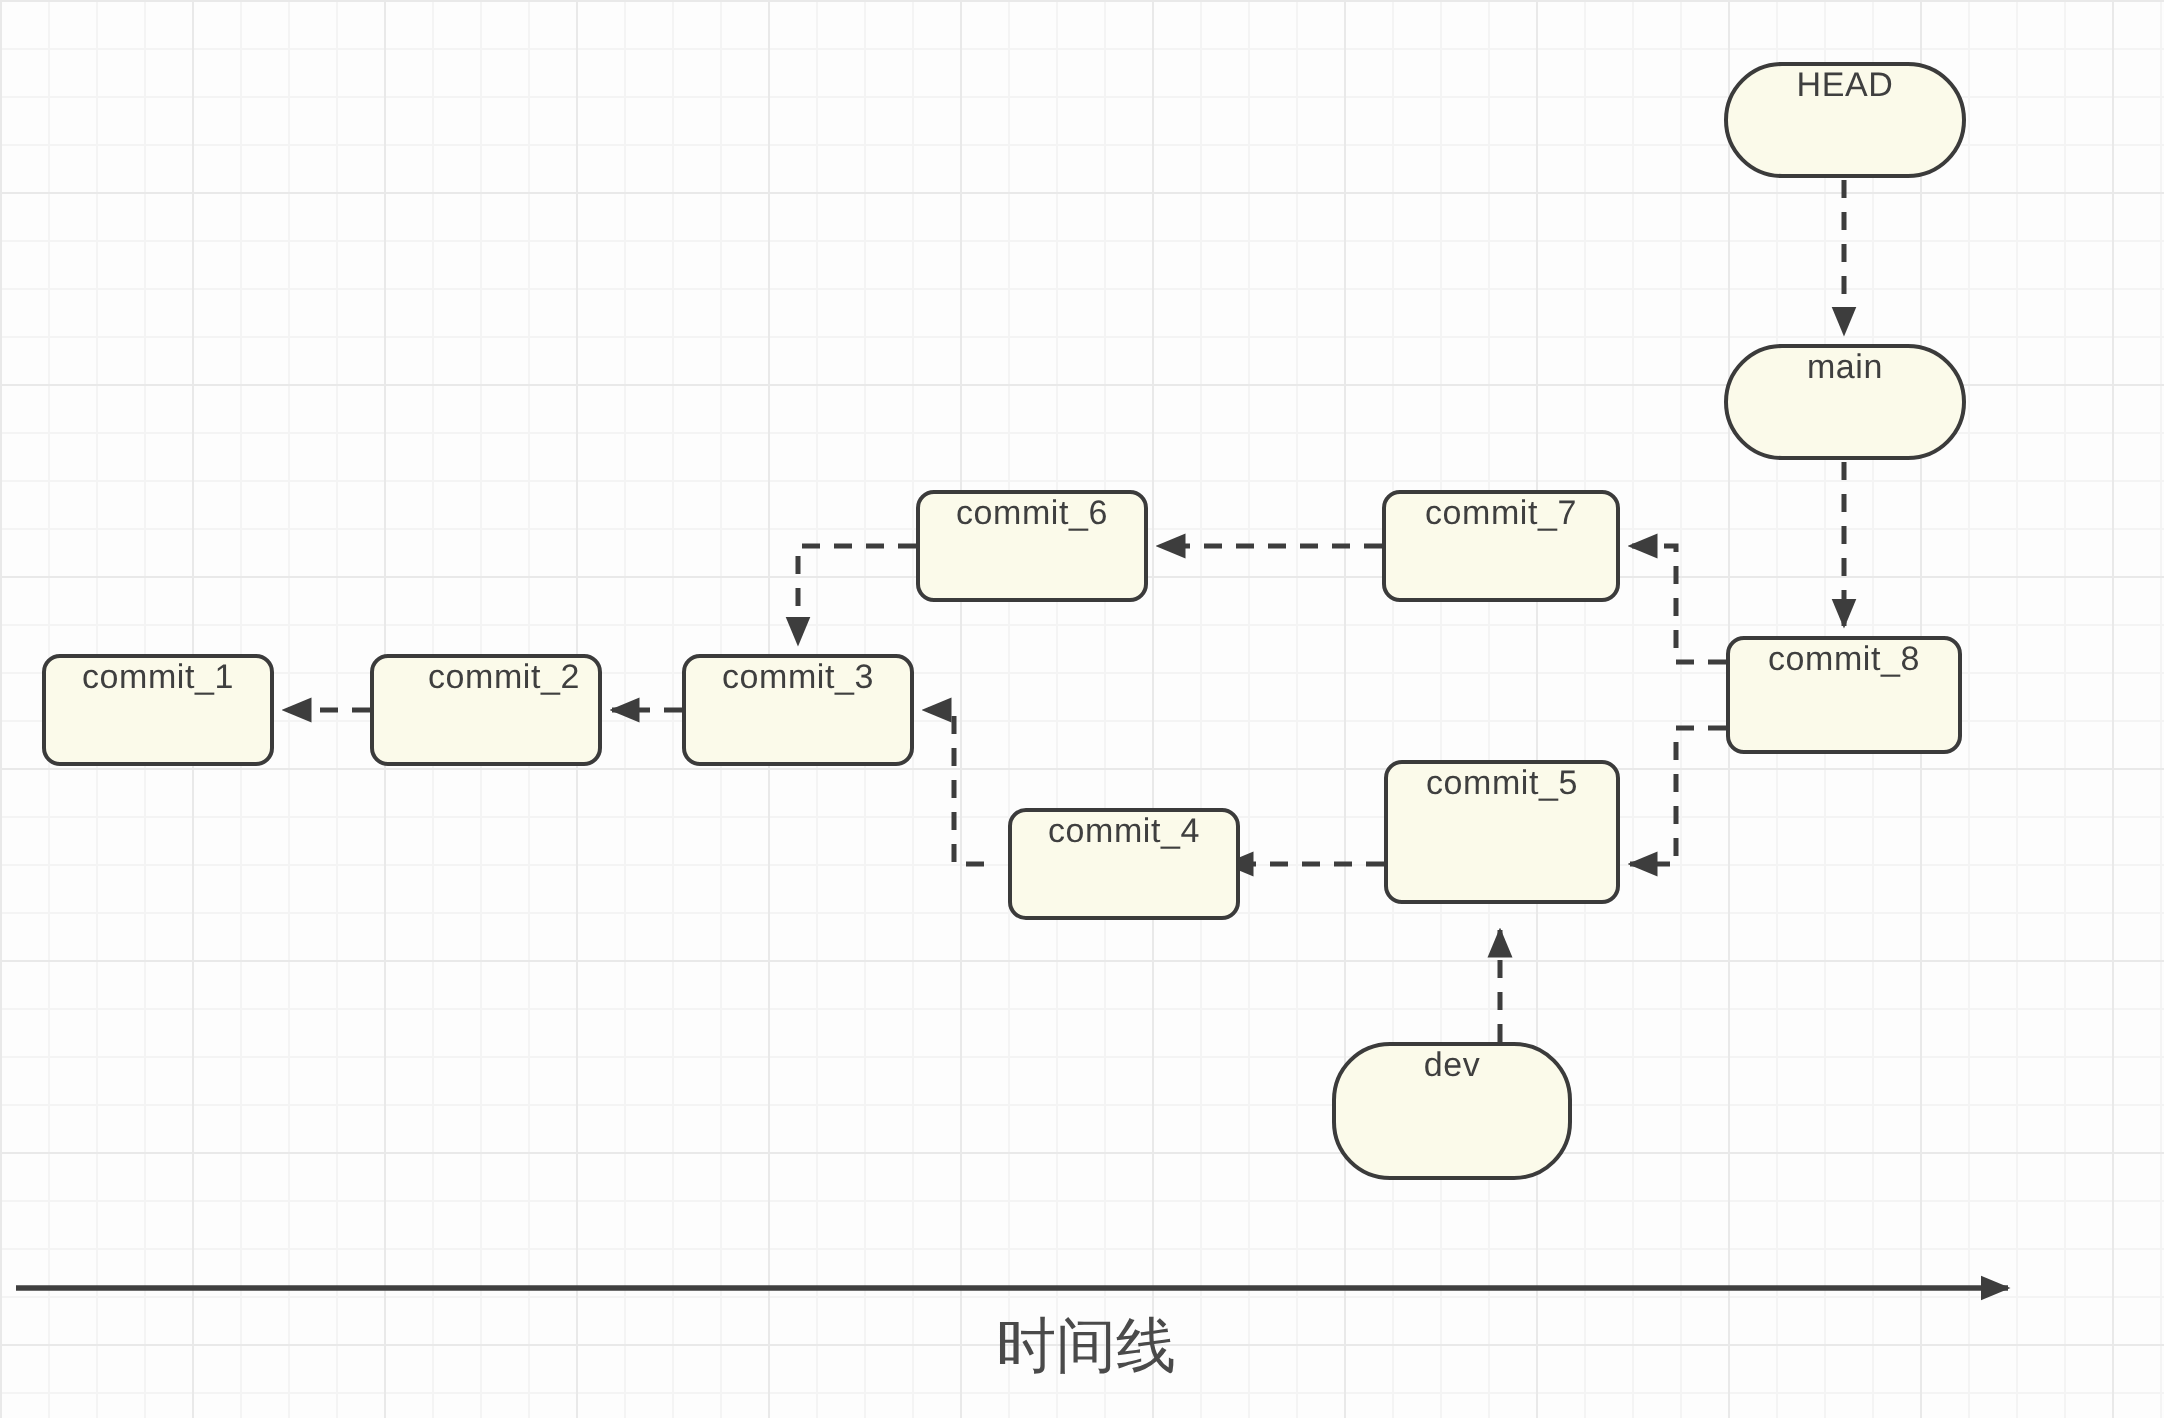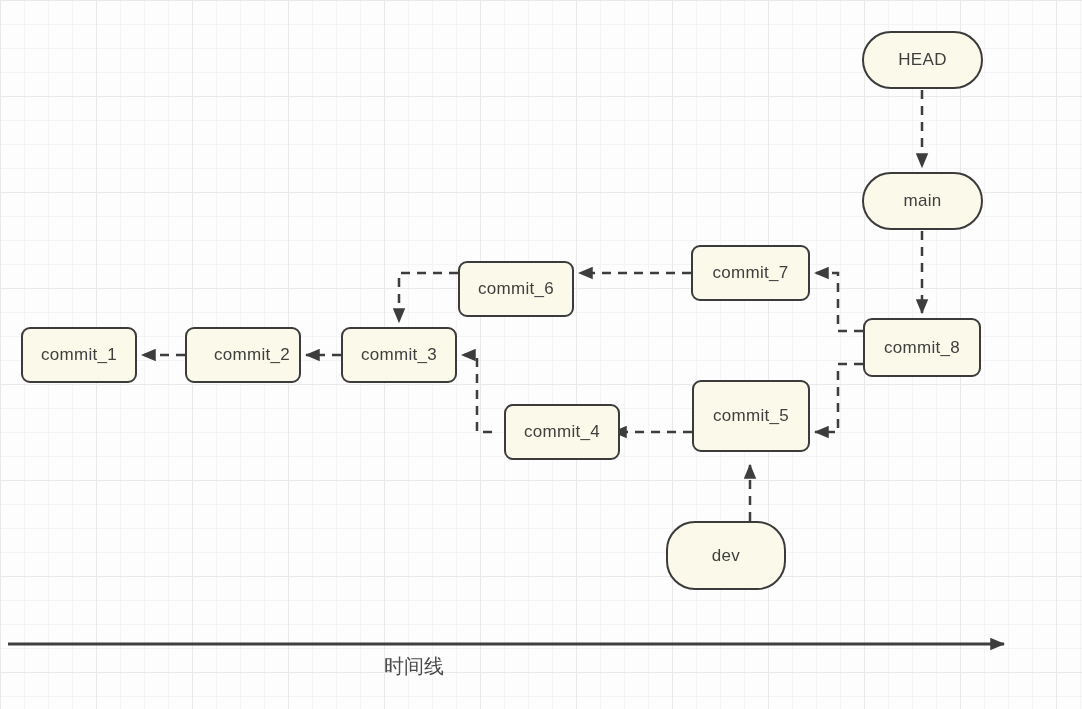--- a/index.html
+++ b/index.html
@@ -39,36 +39,35 @@
     stroke-width: 2.8;
   }
 
   .node {
     position: absolute;
     box-sizing: border-box;
     background: #fbfaea;
     border: 2.5px solid #3b3b3b;
     border-radius: 9px;
     display: flex;
-    align-items: center;
     justify-content: center;
     color: #3f3f3f;
     font-size: 17px;
     letter-spacing: 0.3px;
   }
 
   .node.pill { border-radius: 29px; }
 
   .timeline-label {
     position: absolute;
-    left: 384px;
+    left: 408px;
     top: 653px;
     width: 180px;
-    text-align: left;
-    font-size: 20px;
+    text-align: right;
+    font-size: 30px;
     color: #4a4a4a;
   }
 </style>
 </head>
 <body>
 
 <div class="canvas">
 
   <svg class="wires" viewBox="0 0 1082 709">
     <defs>
@@ -101,21 +100,21 @@
   </div>
 
   <div class="node" style="left:863px; top:318px; width:118px; height:59px;">
     <span>commit_8</span>
   </div>
 
   <div class="node" style="left:691px; top:245px; width:119px; height:56px;">
     <span>commit_7</span>
   </div>
 
-  <div class="node" style="left:458px; top:245px; width:116px; height:56px;margin-top:16px;">
+  <div class="node" style="left:458px; top:245px; width:116px; height:56px;">
     <span>commit_6</span>
   </div>
 
   <div class="node" style="left:21px;  top:327px; width:116px; height:56px;">
     <span>commit_1</span>
   </div>
 
   <div class="node" style="left:185px; top:327px; width:116px; height:56px;padding-left:18px;">
     <span>commit_2</span>
   </div>

